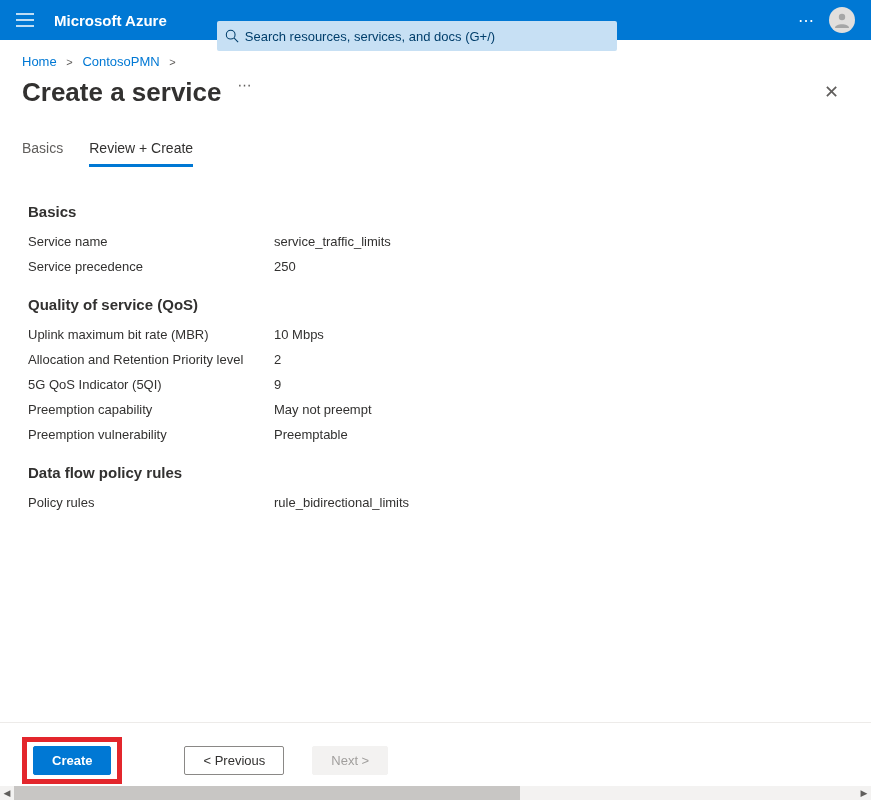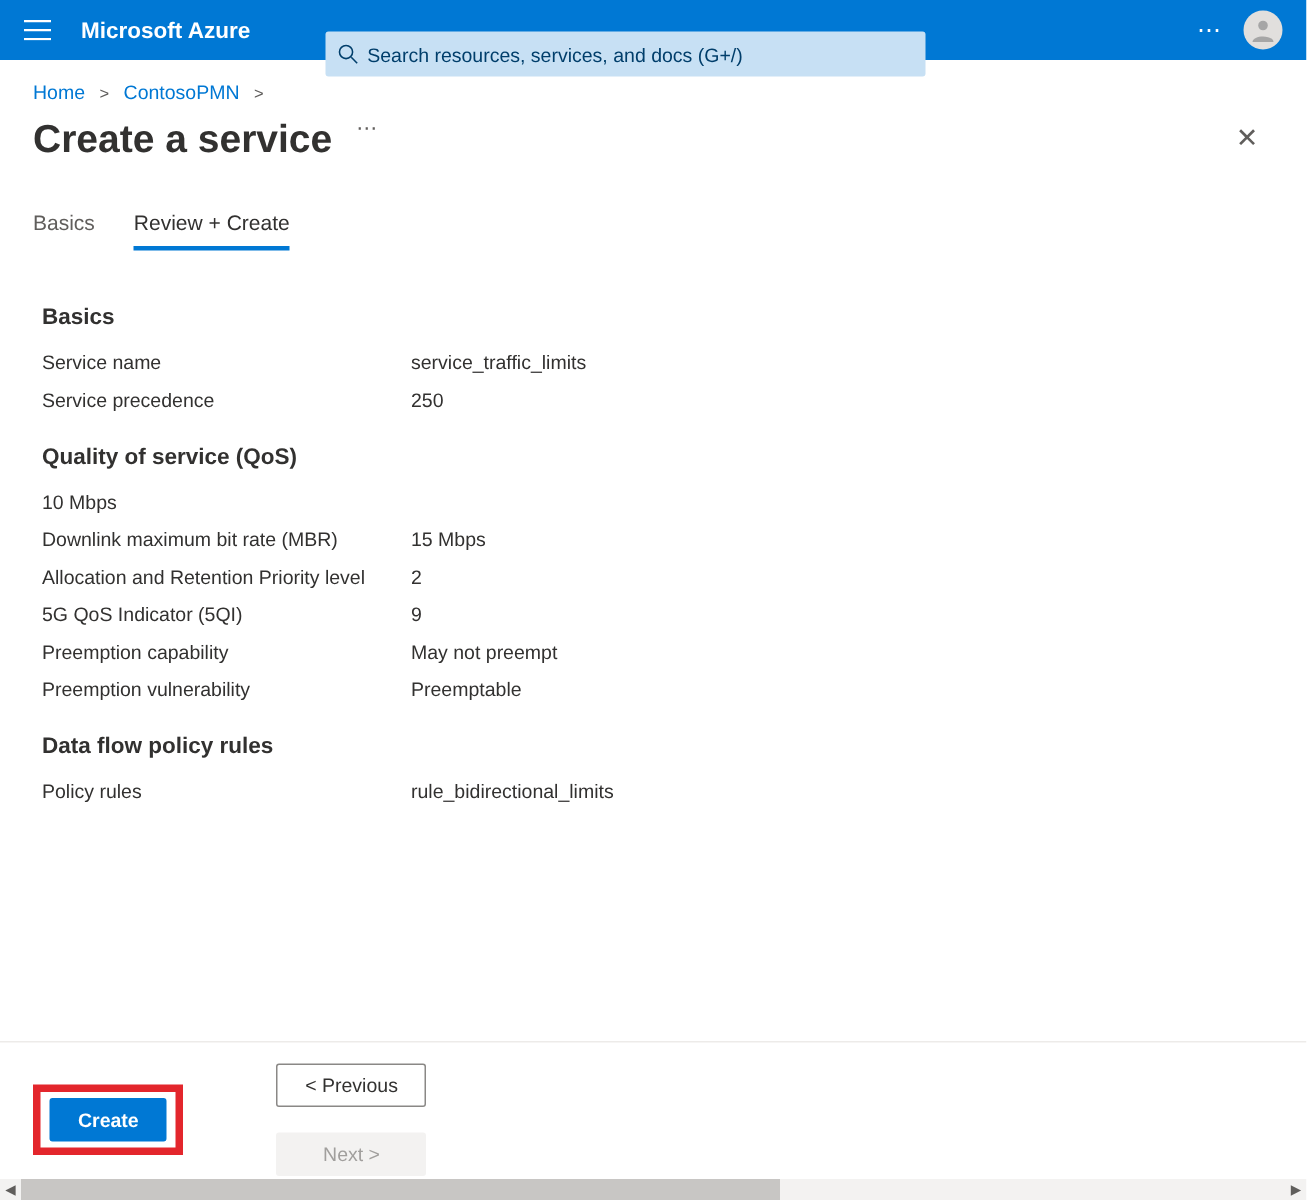--- a/index.html
+++ b/index.html
@@ -36,21 +36,21 @@
     .kv .k { width: 246px; color: #323130; }
     .kv .v { color: #323130; text-align: right; }
     .section-heading:not(:first-child){ margin-top: 22px;}
     
     .footer { position: absolute; left: 0; right: 0; bottom: 16px; padding: 14px 22px 0 ; border-top: 1px solid #edebe9; display: flex; align-items: center; gap: 62px; }
     .highlight-box { border: 5px solid #e3262c; padding: 4px 6px; display:inline-block;}
     .btn { font-size: 13px; padding: 6px 18px; cursor: pointer; border-radius: 2px; }
     .btn-primary { background: #0078d4; color: #fff; border: 1px solid #0078d4; font-weight:600;}
     .btn-secondary { background: #fff; color: #323130; border: 1px solid #8a8886; }
     .btn-disabled { background: #f3f2f1; color: #a19f9d; border: 1px solid #f3f2f1; cursor: default; }
-    .footer-btns { display:flex; gap: 17px; flex-direction: column;}
+    .footer-btns { display:flex; gap: 28px;}
     
     .hscroll { position: absolute; bottom: 0; left:0; right:0; height: 14px; background: #f3f2f1; display:flex; align-items:center;}
     .hscroll .arrow { width:14px; font-size:9px; color:#605e5c; text-align:center;}
     .hscroll .track { flex:1; height:14px; background:#f3f2f1; position:relative;}
     .hscroll .thumb { position:absolute; left:0; top:0; height:14px; width:60%; background:#c8c6c4;}
     
     svg { display:block;}
   </style>
 </head>
 <body>
@@ -110,25 +110,22 @@
       <div class="k">Service name</div>
       <div class="v">service_traffic_limits</div>
     </div>
   <div class="kv">
       <div class="k">Service precedence</div>
       <div class="v">250</div>
     </div>
 
   <div class="section-heading">Quality of service (QoS)</div>
   <div class="kv">
+      <div class="k">Uplink maximum bit rate (MBR)</div>
       <div class="v">10 Mbps</div>
-    </div>
-  <div class="kv">
-      <div class="k">Downlink maximum bit rate (MBR)</div>
-      <div class="v">15 Mbps</div>
     </div>
   <div class="kv">
       <div class="k">Allocation and Retention Priority level</div>
       <div class="v">2</div>
     </div>
   <div class="kv">
       <div class="k">5G QoS Indicator (5QI)</div>
       <div class="v">9</div>
     </div>
   <div class="kv">

